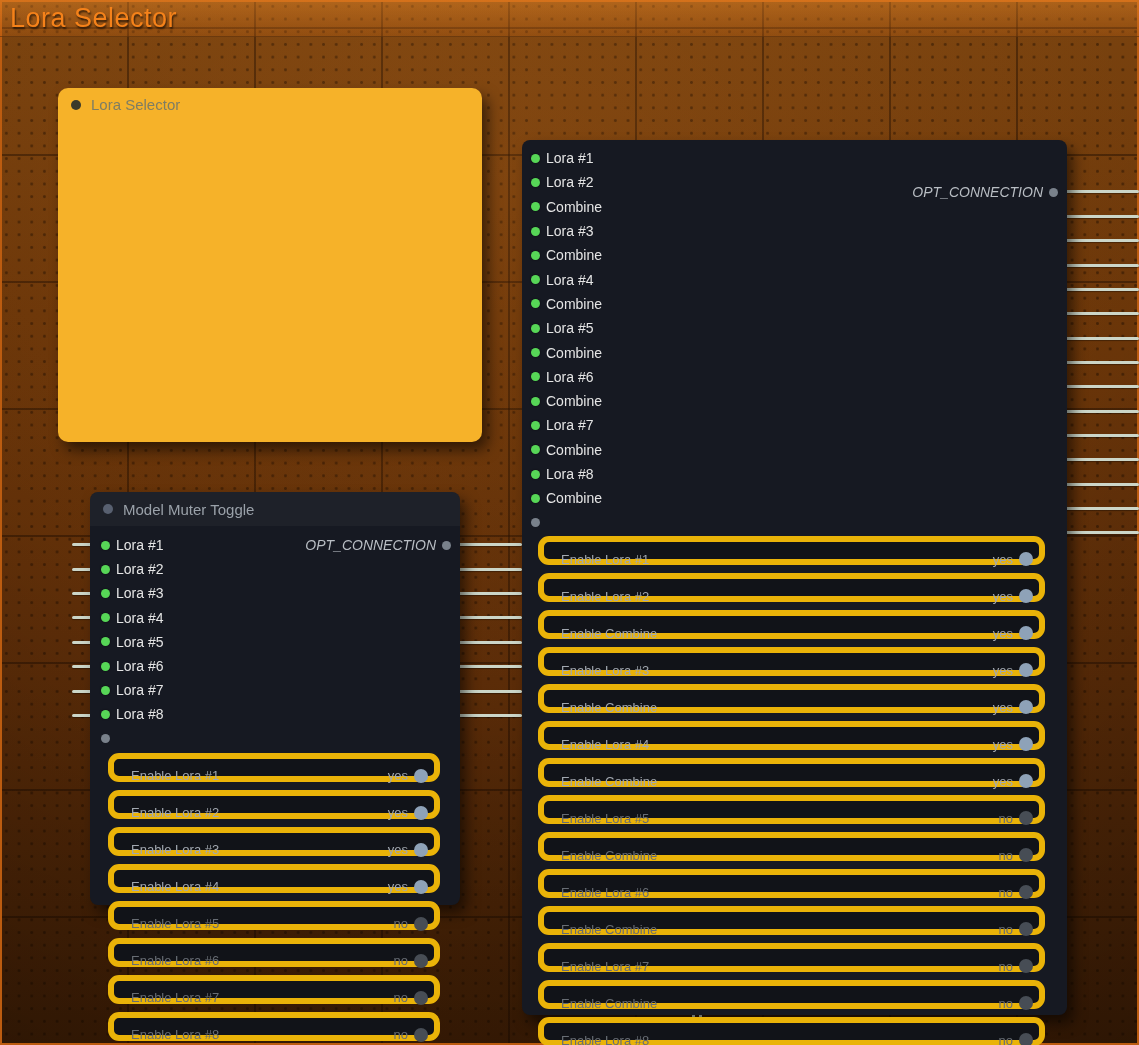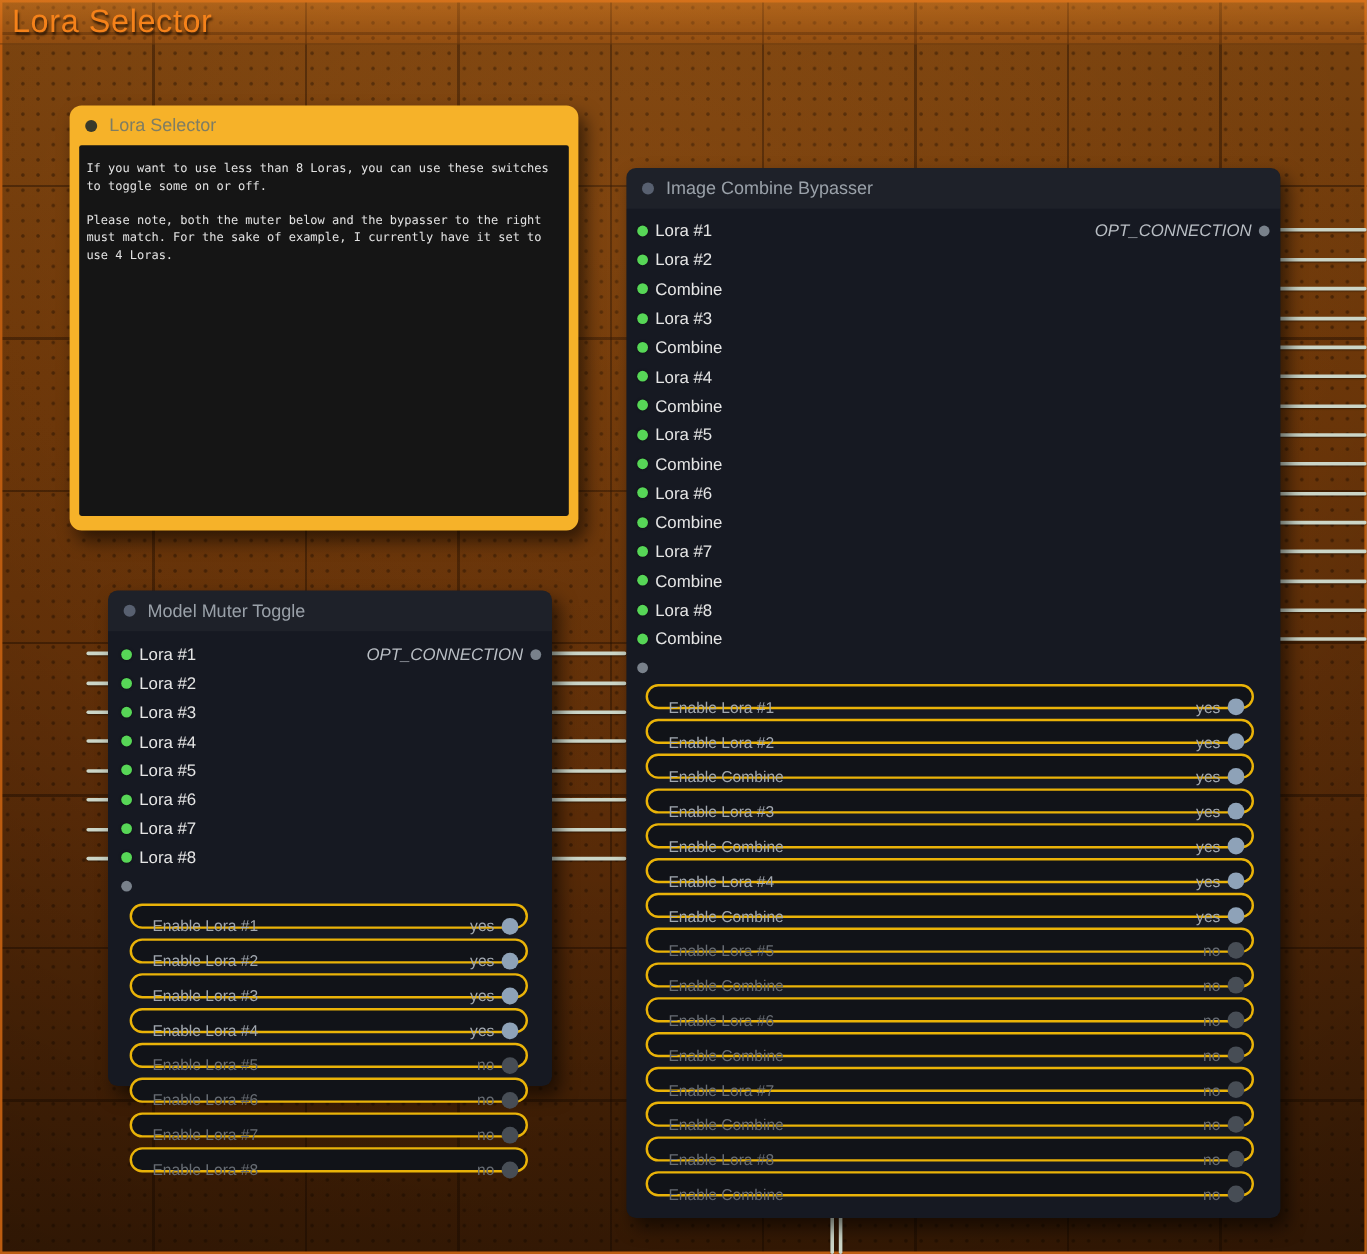--- a/index.html
+++ b/index.html
@@ -51,21 +51,21 @@
   .slot-row { position:relative; display:flex; align-items:center; }
   .slot-dot { width:9px; height:9px; border-radius:50%; flex:0 0 auto; }
   .slot-dot.green { background:#57d657; box-shadow:0 0 2px rgba(0,0,0,0.6); }
   .slot-dot.gray  { background:#79818b; }
   .slot-label { margin-left:6px; font-size:14px; color:#e5e5e5; }
 
   .out-row { position:absolute; display:flex; align-items:center; height:24px;font-style:italic; }
   .out-label { font-size:14px; color:#b9bec4; margin-right:6px; }
 
   .widget {
-    height:21px; border-radius:11px; background:#111318; border:2px solid #eab308;
+    height:21px; border-radius:11px; background:#111318; border:6px solid #eab308;
     display:flex; align-items:center; padding:17px 6px 0 17px; margin-bottom:8px;
   }
   .wlabel { flex:1; font-size:13px; color:#a2a8b0; }
   .wvalue { font-size:13px; color:#a2a8b0; }
   .wdot { width:14px; height:14px; border-radius:50%; background:#8ea2b8; margin-left:6px; flex:0 0 auto; }
   .widget.off .wlabel, .widget.off .wvalue { color:#686d74; }
   .widget.off .wdot { background:#474d55; }
 
   
   #muter { left:90px; top:492px; width:370px; height:413px; }
@@ -143,26 +143,20 @@
 
   <div id="topbar">
     <span class="graph-title">Lora Selector</span>
   </div>
 
   <div id="note">
     <div class="note-header">
       <span class="ndot"></span>
       <span class="ntitle">Lora Selector</span>
     </div>
-    <div class="note-body">If you want to use less than 8 Loras, you can use these switches
-to toggle some on or off.
-
-Please note, both the muter below and the bypasser to the right
-must match. For the sake of example, I currently have it set to
-use 4 Loras.</div>
   </div>
 
   <div id="muter" class="node">
     <div class="node-header">
       <span class="hdot"></span>
       <span class="htitle">Model Muter Toggle</span>
     </div>
 
     <div class="out-row">
       <span class="out-label">OPT_CONNECTION</span>
@@ -245,24 +239,20 @@
         </div>
       <div class="widget off">
           <span class="wlabel">Enable Lora #8</span>
           <span class="wvalue">no</span>
           <span class="wdot"></span>
         </div>
     </div>
   </div>
 
   <div id="bypasser" class="node">
-    <div class="node-header">
-      <span class="hdot"></span>
-      <span class="htitle">Image Combine Bypasser</span>
-    </div>
 
     <div class="out-row">
       <span class="out-label">OPT_CONNECTION</span>
       <span class="slot-dot gray"></span>
     </div>
 
     <div class="slots">
       <div class="slot-row">
           <span class="slot-dot green"></span>
           <span class="slot-label">Lora #1</span>

